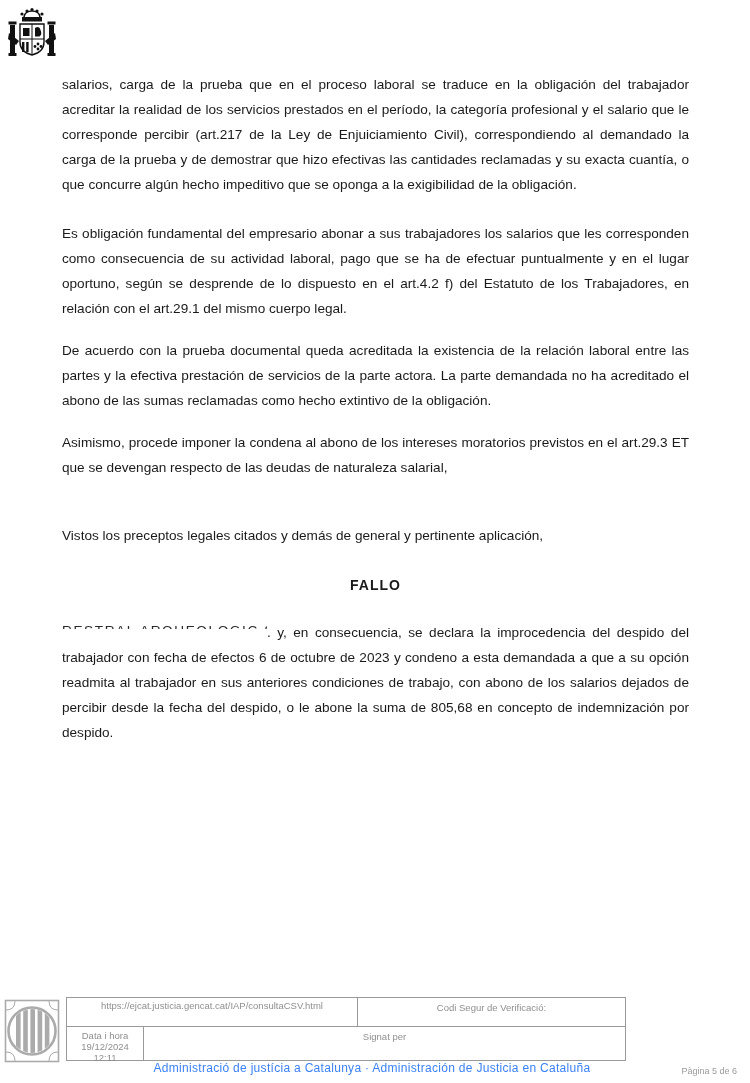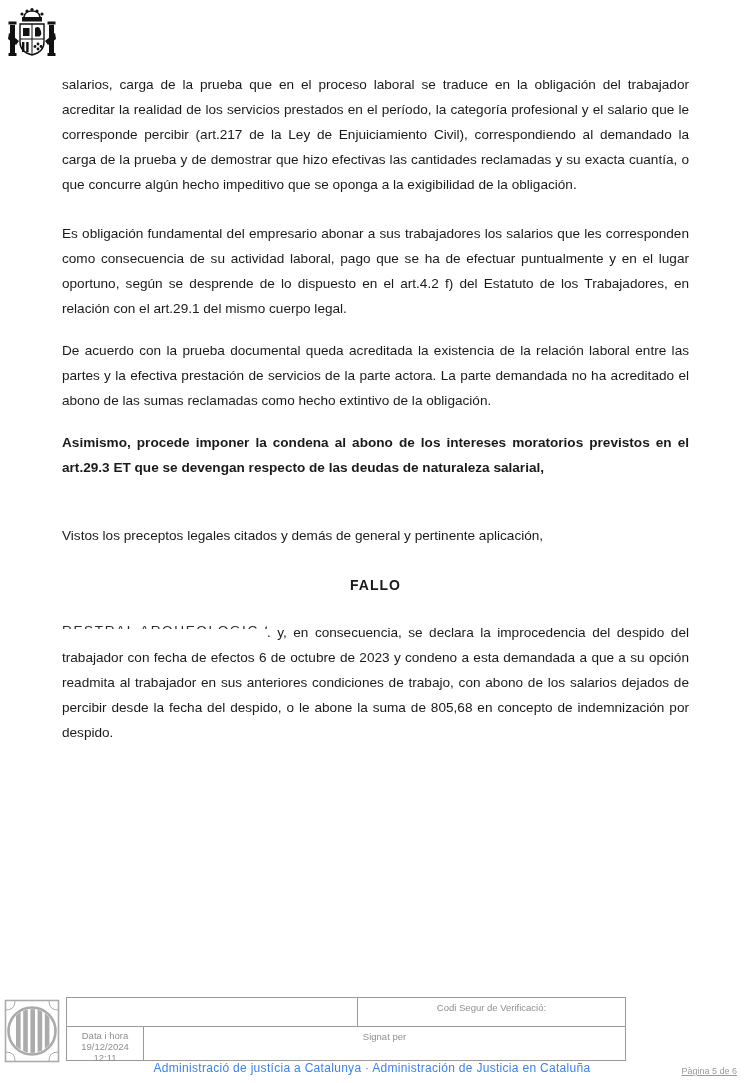--- a/index.html
+++ b/index.html
@@ -12,21 +12,21 @@
   
   .content{
     position:absolute;left:62px;top:72px;width:627px;
     font-size:13.6px;line-height:25px;text-align:justify;
   }
   .content p{margin:0;}
   .p1{margin-bottom:24px !important;}
   .p2{margin-bottom:17px !important;}
   .p3{margin-bottom:17px !important;}
   .p4{margin-bottom:23px !important;}
-  .p5{margin-bottom:43px !important;font-weight:bold;}
+  .p5{margin-bottom:43px !important;}
   .p6{margin-bottom:25px !important;}
   .fallo-h{
     text-align:center;font-weight:bold;letter-spacing:1px;
     margin-bottom:22px !important;font-size:14px;
   }
   .fallo-line1{
     display:flex;justify-content:space-between;
     padding-right:118px;height:25px;white-space:nowrap;
   }
   .redacted-clip{
@@ -52,21 +52,21 @@
   .fcell-verify{width:291px;border-right:1px solid #9a9a9a;}
   .fcell-csv{flex:1;padding-top:4px;}
   .fcell-date{width:77px;border-right:1px solid #9a9a9a;line-height:11px;padding-top:3px;}
   .fcell-signed{flex:1;padding-top:4px;}
   .admin-line{
     position:absolute;left:66px;top:1061px;width:612px;text-align:center;
     font-size:12px;color:#3b82f6;letter-spacing:0.3px;
   }
   .page-num{
     position:absolute;right:13px;top:1066px;
-    font-size:9px;color:#9a9a9a;text-decoration:underline;
+    font-size:9px;color:#9a9a9a;
   }
 </style>
 </head>
 <body>
 
 <div>
 
   <div class="crest">
     <svg width="48" height="62" viewBox="0 0 48 62" aria-hidden="true">
       <path d="M16,13 C17,5 31,5 32,13" fill="none" stroke="#111" stroke-width="1.6"></path>
@@ -130,20 +130,21 @@
         <rect x="26.4" y="9" width="4.6" height="46" fill="#ababab"></rect>
         <rect x="33.6" y="9" width="4.6" height="46" fill="#ababab"></rect>
         <rect x="40.8" y="9" width="4.6" height="46" fill="#ababab"></rect>
       </g>
     </svg>
   </div>
 
   <div class="ftable">
     <div class="frow frow1">
       <div class="fcell fcell-verify">
+        <div>https://ejcat.justicia.gencat.cat/IAP/consultaCSV.html</div>
       </div>
       <div class="fcell fcell-csv">Codi Segur de Verificació:</div>
     </div>
     <div class="frow frow2">
       <div class="fcell fcell-date">
         <div>Data i hora</div>
         <div>19/12/2024</div>
         <div>12:11</div>
       </div>
       <div class="fcell fcell-signed">Signat per</div>

